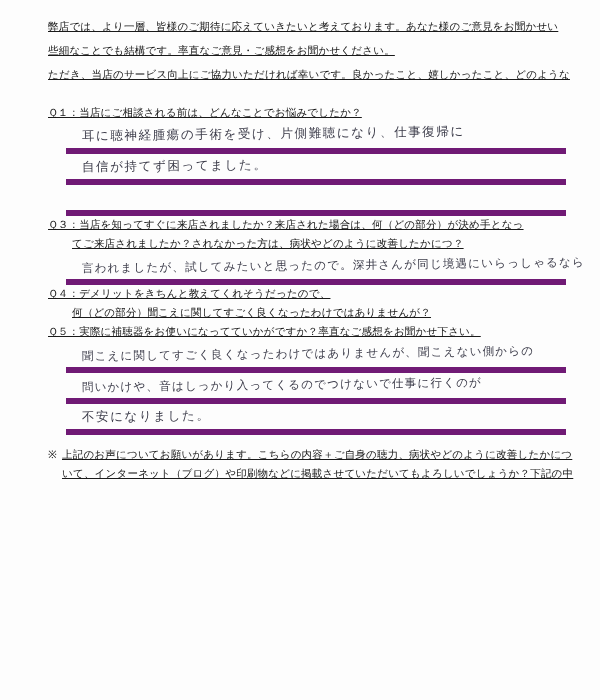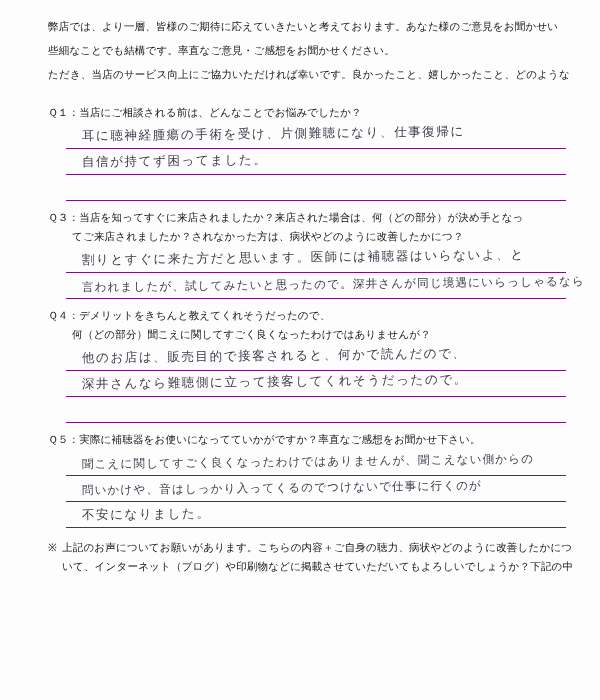--- a/index.html
+++ b/index.html
@@ -14,53 +14,54 @@
     color: #1a1a1a;
     overflow: hidden;
   }
   .page {
     position: relative;
     width: 600px;
     height: 700px;
     background: #fdfdfd;
     box-sizing: border-box;
     padding: 14px 34px 0 48px;
+    text-decoration: underline;
   }
 
   
   .intro {
     font-size: 10.5px;
     line-height: 24px;
     letter-spacing: 0.2px;
     color: #141414;
     margin: 0 0 18px 0;
   }
   .intro div { white-space: nowrap; }
 
   
-  .qblock { margin-bottom: 8px; }
+  .qblock { }
   .qtext {
     font-size: 10.5px;
     line-height: 17px;
     letter-spacing: 0.2px;
     color: #141414;
     margin: 0 0 2px 0;
     white-space: nowrap;
   }
   .qtext.indent { padding-left: 24px; }
 
   
   .answer {
     position: relative;
     margin: 0 0 0 18px;
   }
   .ansline {
     position: relative;
     height: 25px;
-    border-bottom: 1px solid #701a75;
+    border-bottom: 6px solid #701a75;
   }
   .ansline .hw {
     position: absolute;
     left: 16px;
     bottom: 3px;
     font-family: "DejaVu Sans", sans-serif;
     font-size: 12.5px;
     letter-spacing: 1.6px;
     color: #2b2b3a;
     white-space: nowrap;
@@ -109,42 +110,28 @@
   </div>
 
   <div class="qblock">
   </div>
 
   <div class="qblock">
     <p class="qtext">Ｑ３：当店を知ってすぐに来店されましたか？来店された場合は、何（どの部分）が決め手となっ</p>
     <p class="qtext indent">てご来店されましたか？されなかった方は、病状やどのように改善したかにつ？</p>
     <div class="answer">
       <div class="ansline">
-          <span class="hw">割りとすぐに来た方だと思います。医師には補聴器はいらないよ、と</span>
-        </div>
-      <div class="ansline">
           <span class="hw small">言われましたが、試してみたいと思ったので。深井さんが同じ境遇にいらっしゃるなら</span>
         </div>
     </div>
   </div>
 
   <div class="qblock">
     <p class="qtext">Ｑ４：デメリットをきちんと教えてくれそうだったので、</p>
     <p class="qtext indent">何（どの部分）聞こえに関してすごく良くなったわけではありませんが？</p>
-    <div class="answer">
-      <div class="ansline">
-          <span class="hw">他のお店は、販売目的で接客されると、何かで読んだので、</span>
-        </div>
-      <div class="ansline">
-          <span class="hw">深井さんなら難聴側に立って接客してくれそうだったので。</span>
-        </div>
-      <div class="ansline">
-          <span class="hw"></span>
-        </div>
-    </div>
   </div>
 
   <div class="qblock">
     <p class="qtext">Ｑ５：実際に補聴器をお使いになってていかがですか？率直なご感想をお聞かせ下さい。</p>
     <div class="answer">
       <div class="ansline">
           <span class="hw small">聞こえに関してすごく良くなったわけではありませんが、聞こえない側からの</span>
         </div>
       <div class="ansline">
           <span class="hw small">問いかけや、音はしっかり入ってくるのでつけないで仕事に行くのが</span>

